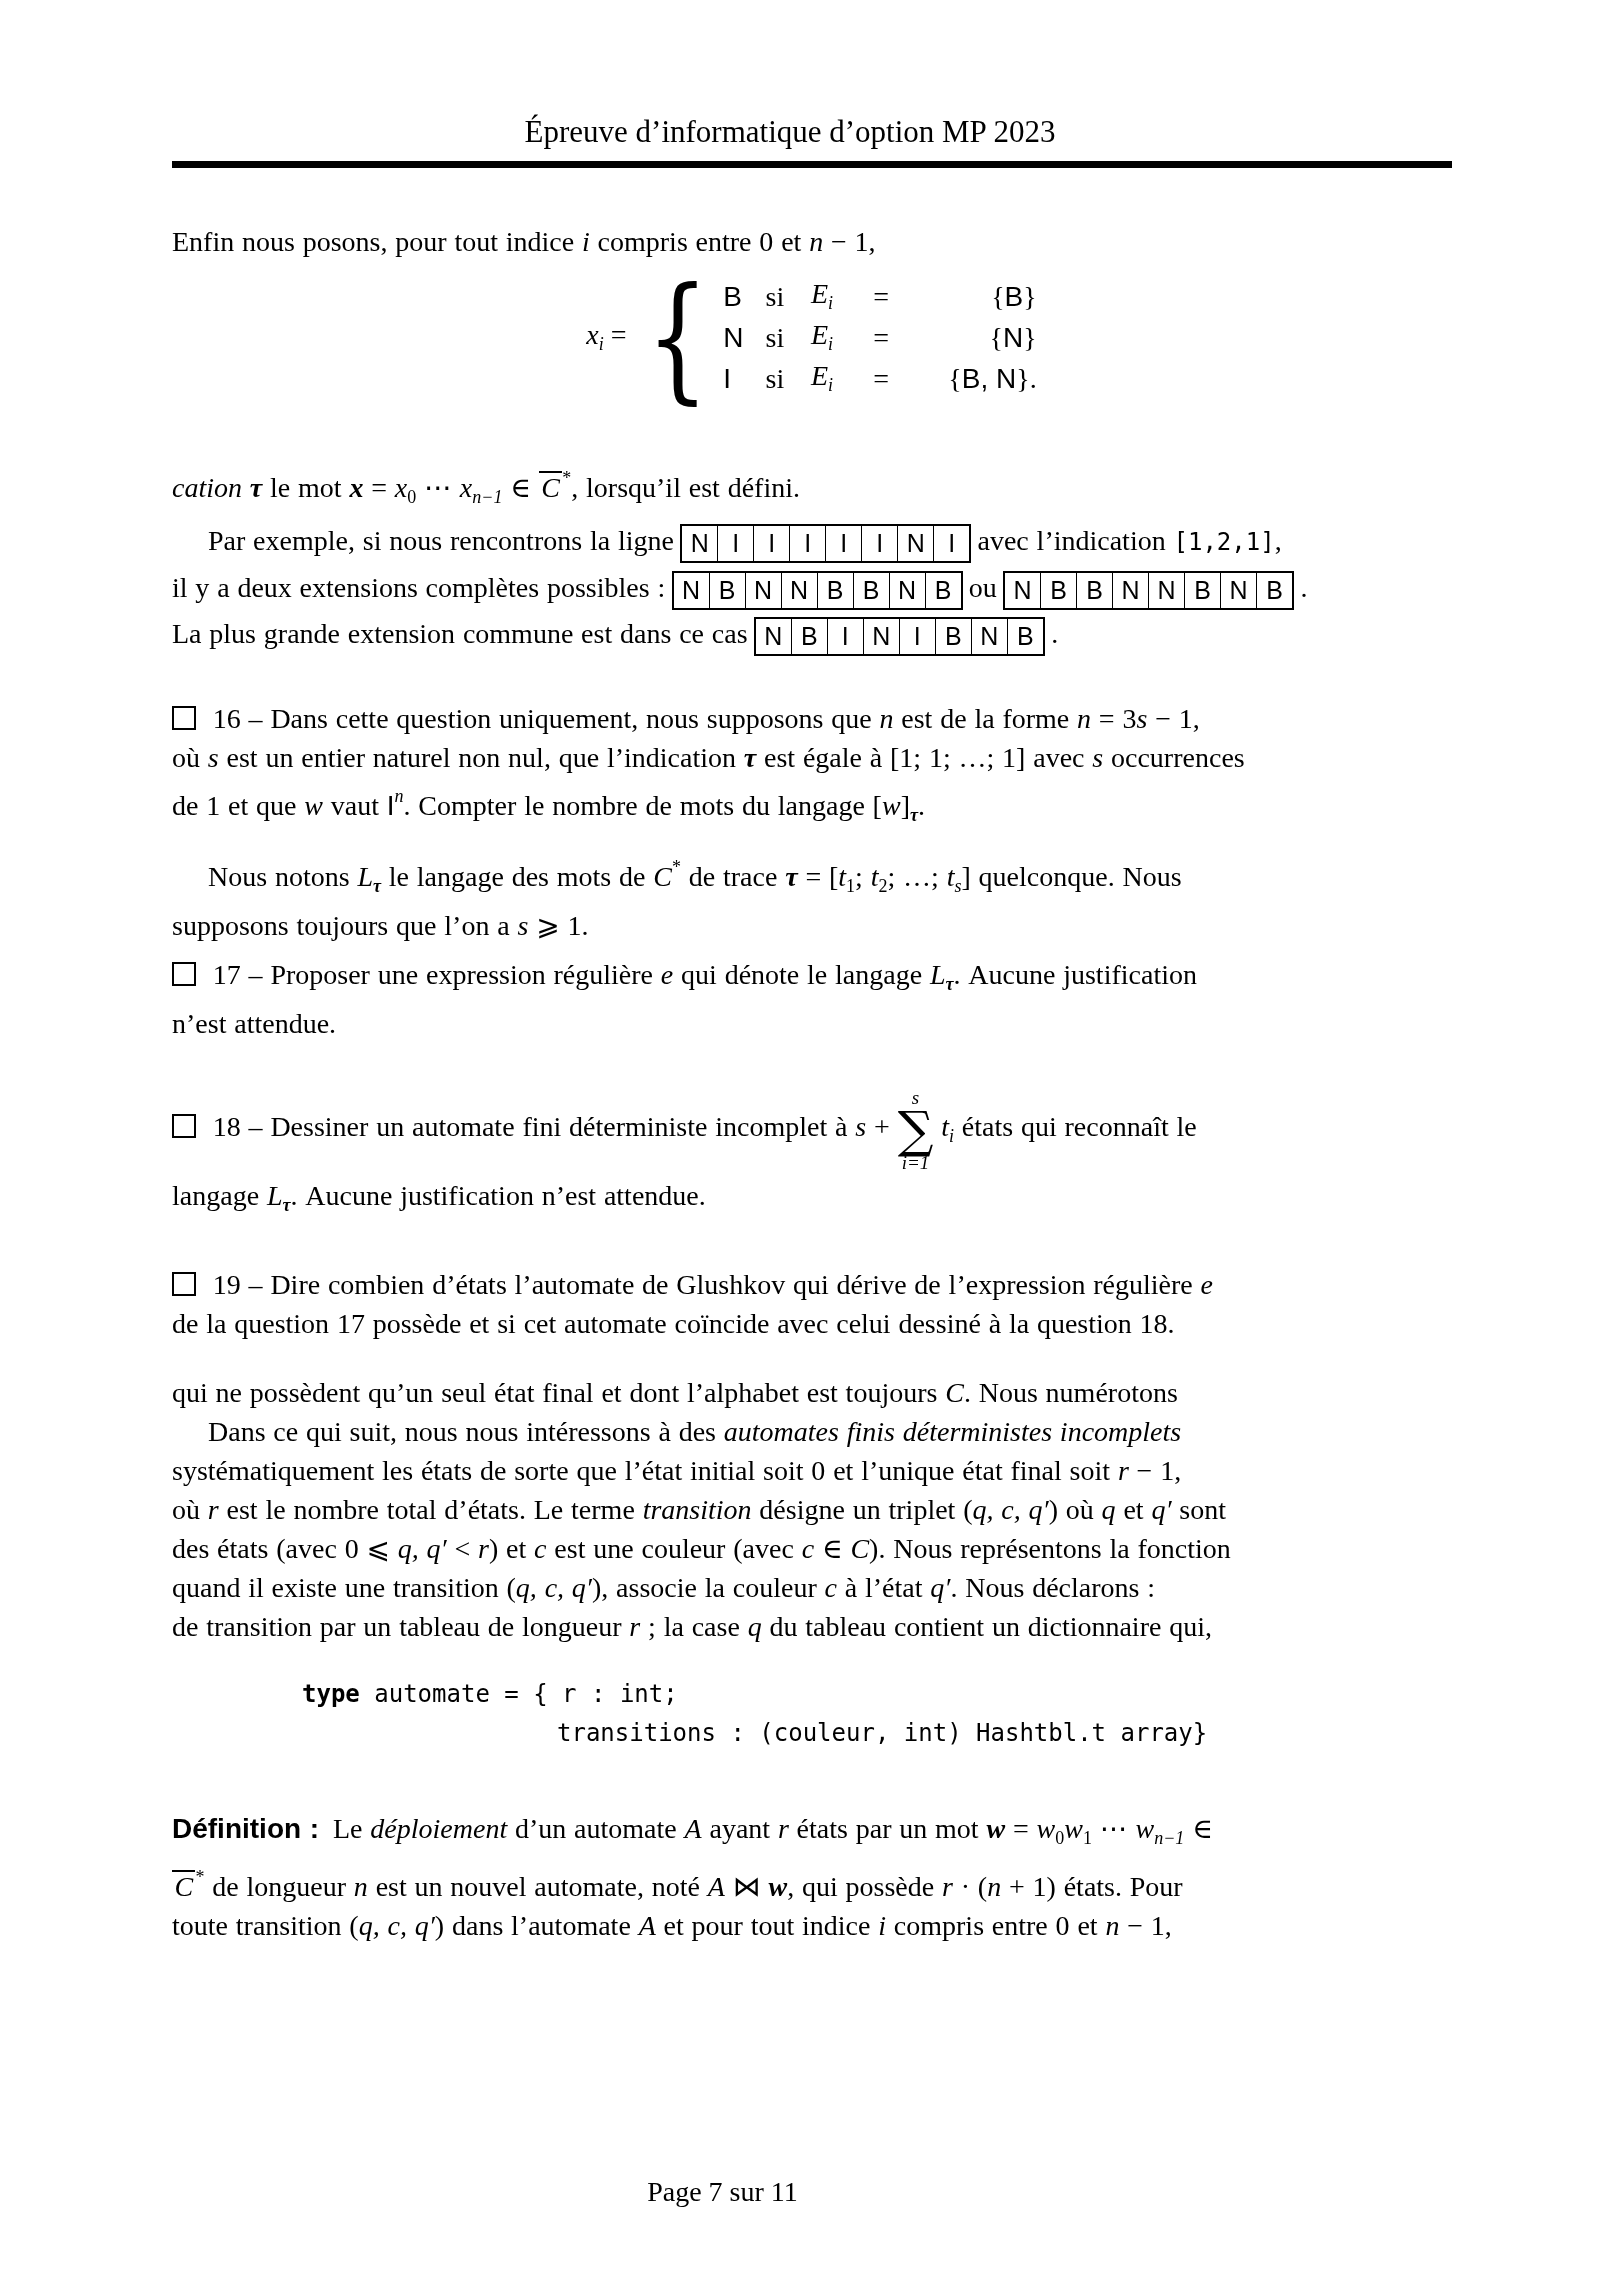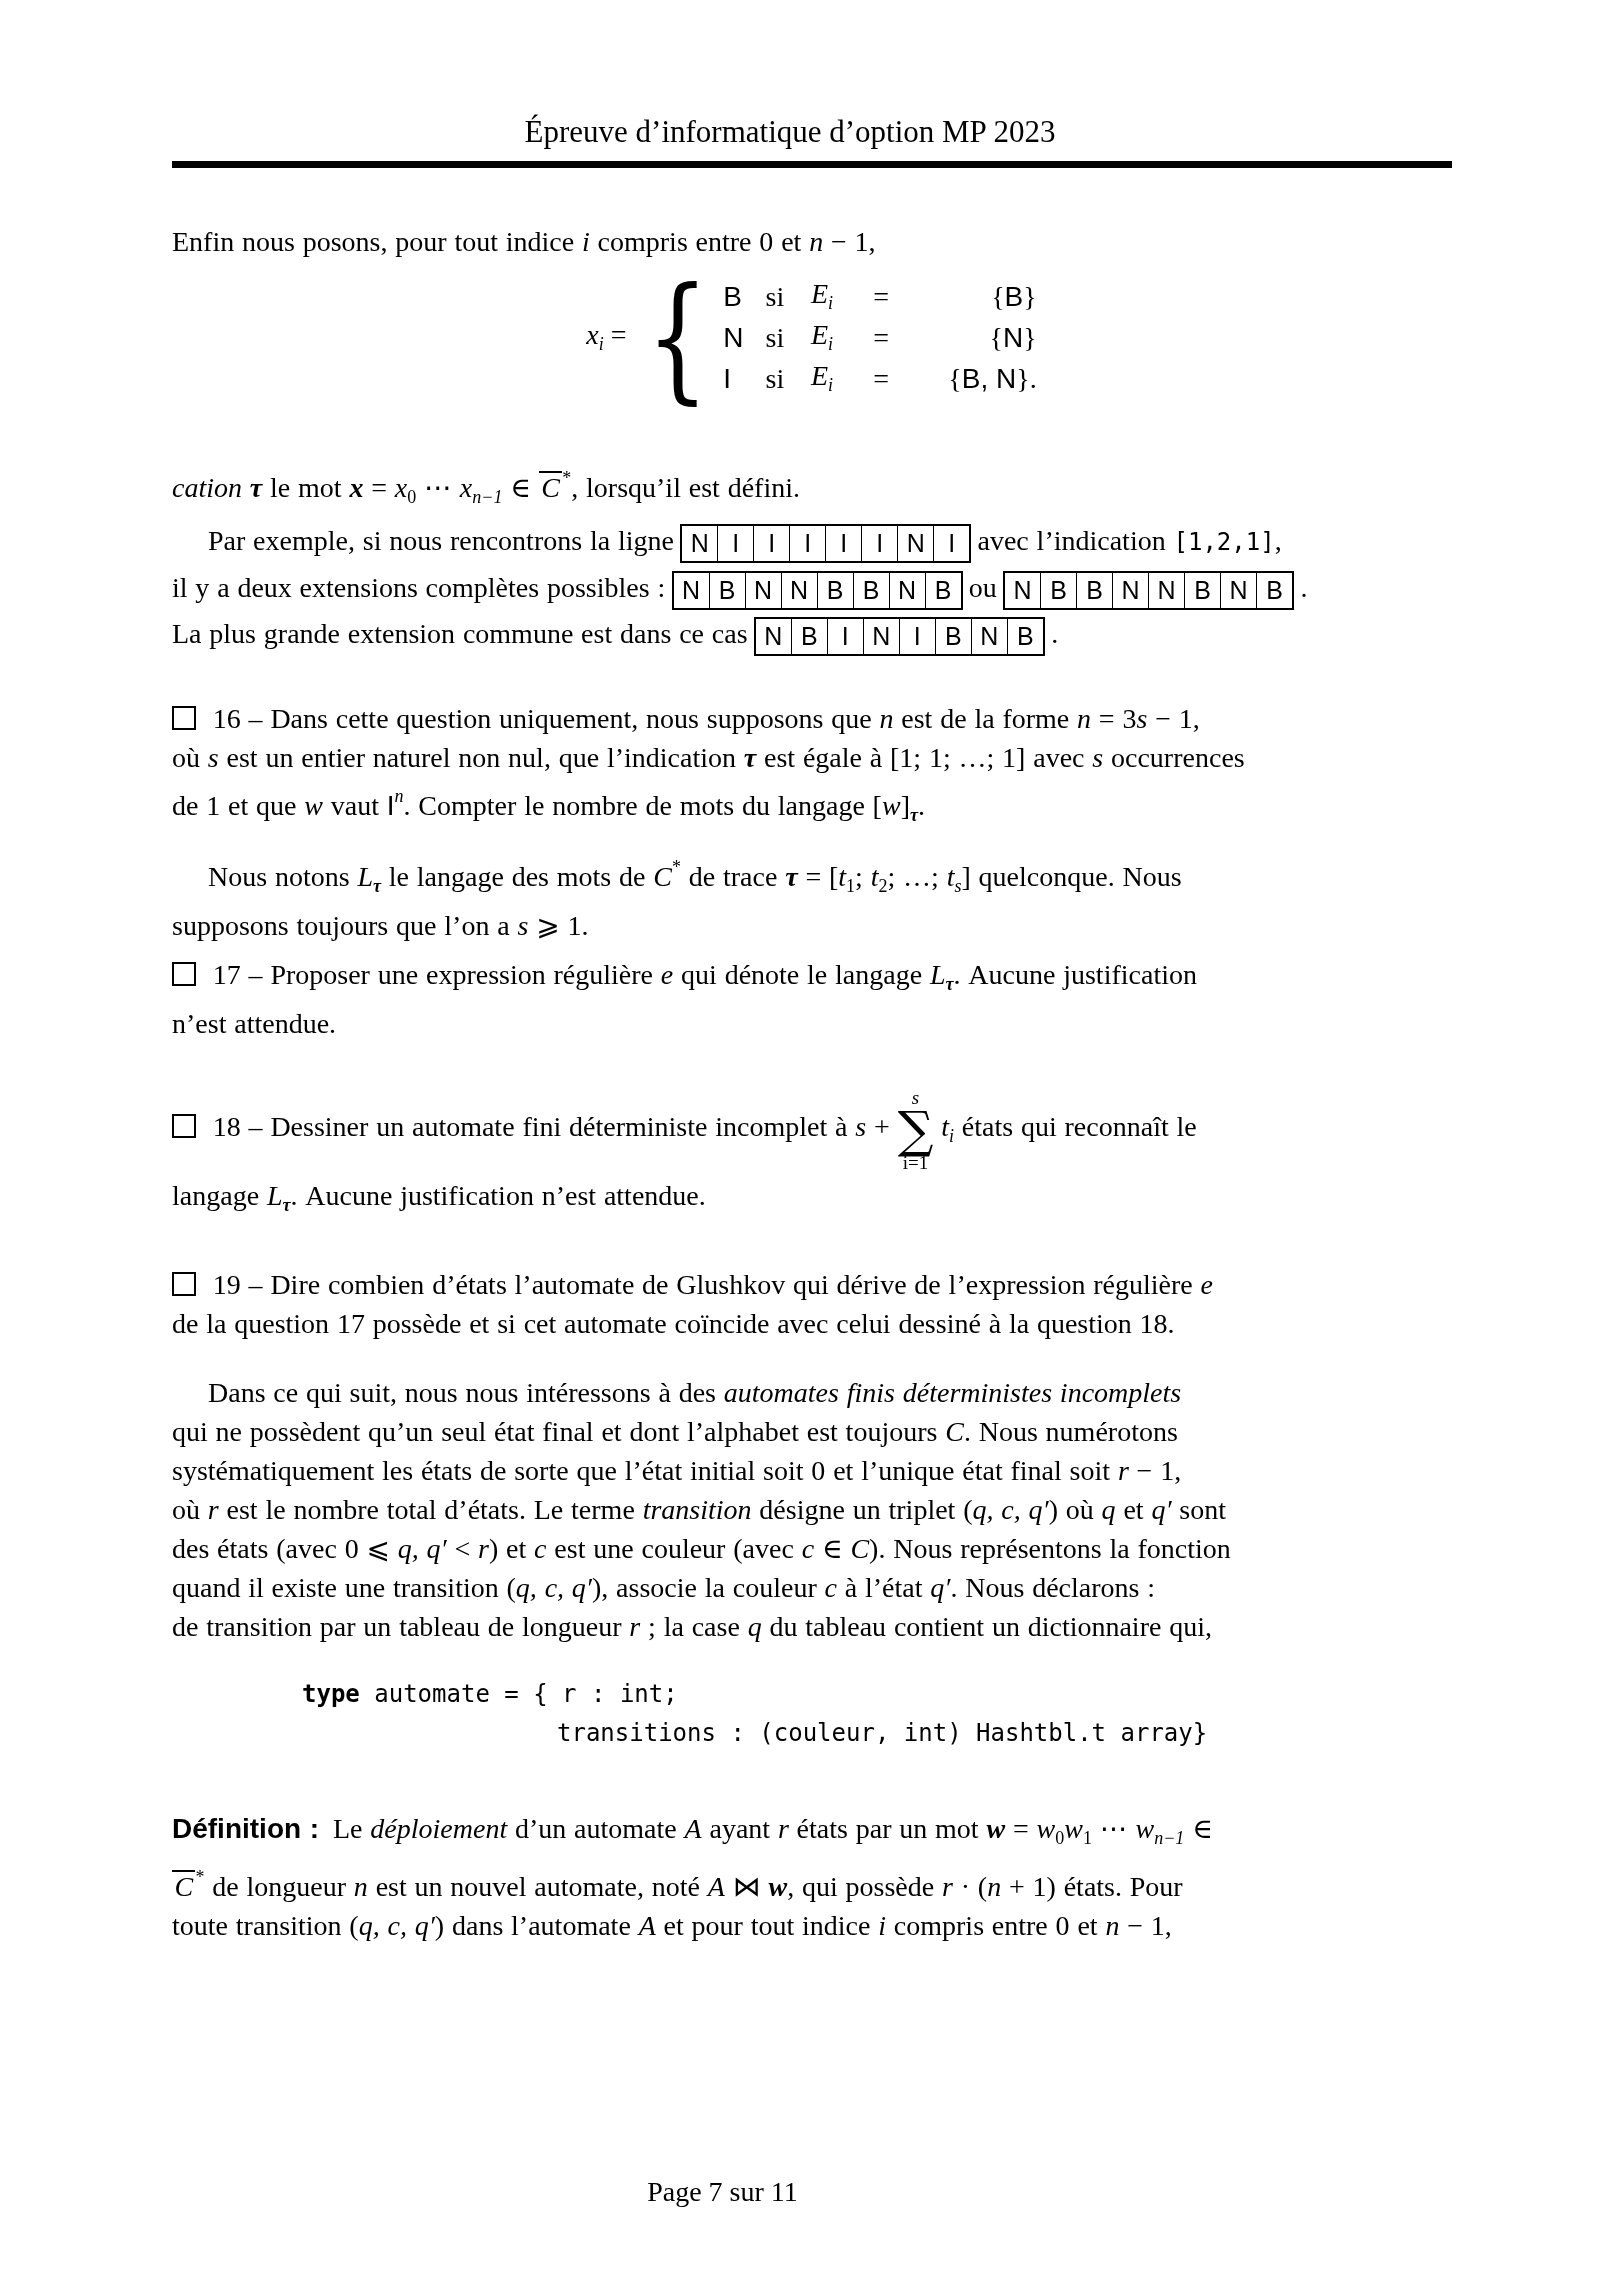--- a/index.html
+++ b/index.html
@@ -46,21 +46,21 @@
             font-family:"DejaVu Serif",serif;margin-right:1.6px;}
   .eq-row{display:grid;grid-template-columns:33px 36px 53px 36px 118px;column-gap:9.4px;height:41px;align-items:center;}
   .eq-row .ev{font-family:"Liberation Sans","DejaVu Sans",sans-serif;}
   .eq-row .eset{text-align:right;}
   .eset .sfb{font-family:"Liberation Sans","DejaVu Sans",sans-serif;}
 
   
   .sum{display:inline-flex;flex-direction:column;align-items:center;vertical-align:middle;margin:0 7.9px;}
   .sum-top{font-size:19px;font-style:italic;line-height:19px;}
   .sum-sigma{font-size:50px;line-height:46px;font-family:"DejaVu Serif","DejaVu Sans",serif;}
-  .sum-bottom{font-size:19px;line-height:19px;}
+  .sum-bottom{font-size:19px;font-style:italic;line-height:19px;}
 </style>
 </head>
 <body>
 
 <div class="page">
 
   <div class="title">Épreuve d’informatique d’option MP 2023</div>
   <div class="rule"></div>
 
   <div class="block" style="top:222px">
@@ -162,22 +162,22 @@
         </span><span><span class="r-it">t</span><span class="r-subit">i</span><span class="r-rm"> états qui reconnaît le</span></span></div>
     <div class="line"><span class="r-rm">langage </span><span class="r-it">L</span><span class="r-subbi">τ</span><span class="r-rm">. Aucune justification n’est attendue.</span></div>
   </div>
 
   <div class="block" style="top:1265px">
     <div class="line"><span class="r-checkbox"></span><span class="r-rm"> 19 – Dire combien d’états l’automate de Glushkov qui dérive de l’expression régulière </span><span class="r-it">e</span></div>
     <div class="line"><span class="r-rm">de la question 17 possède et si cet automate coïncide avec celui dessiné à la question 18.</span></div>
   </div>
 
   <div class="block" style="top:1373px">
+    <div class="line"><span class="r-rm">qui ne possèdent qu’un seul état final et dont l’alphabet est toujours </span><span class="r-cal">C</span><span class="r-rm">. Nous numérotons</span></div>
     <div class="line indent"><span class="r-rm">Dans ce qui suit, nous nous intéressons à des </span><span class="r-it">automates finis déterministes incomplets</span></div>
-    <div class="line"><span class="r-rm">qui ne possèdent qu’un seul état final et dont l’alphabet est toujours </span><span class="r-cal">C</span><span class="r-rm">. Nous numérotons</span></div>
     <div class="line"><span class="r-rm">systématiquement les états de sorte que l’état initial soit 0 et l’unique état final soit </span><span class="r-it">r</span><span class="r-rm"> − 1,</span></div>
     <div class="line"><span class="r-rm">où </span><span class="r-it">r</span><span class="r-rm"> est le nombre total d’états. Le terme </span><span class="r-it">transition</span><span class="r-rm"> désigne un triplet (</span><span class="r-it">q, c, q′</span><span class="r-rm">) où </span><span class="r-it">q</span><span class="r-rm"> et </span><span class="r-it">q′</span><span class="r-rm"> sont</span></div>
     <div class="line"><span class="r-rm">des états (avec 0 ⩽ </span><span class="r-it">q, q′</span><span class="r-rm"> &lt; </span><span class="r-it">r</span><span class="r-rm">) et </span><span class="r-it">c</span><span class="r-rm"> est une couleur (avec </span><span class="r-it">c</span><span class="r-rm"> ∈ </span><span class="r-cal">C</span><span class="r-rm">). Nous représentons la fonction</span></div>
     <div class="line"><span class="r-rm">quand il existe une transition (</span><span class="r-it">q, c, q′</span><span class="r-rm">), associe la couleur </span><span class="r-it">c</span><span class="r-rm"> à l’état </span><span class="r-it">q′</span><span class="r-rm">. Nous déclarons :</span></div>
     <div class="line"><span class="r-rm">de transition par un tableau de longueur </span><span class="r-it">r</span><span class="r-rm"> ; la case </span><span class="r-it">q</span><span class="r-rm"> du tableau contient un dictionnaire qui,</span></div>
   </div>
 
   <div class="block" style="top:1674px">
     <div class="code-line" style="padding-left:130px"><span class="r-monob">type</span><span class="r-mono"> automate = { r : int;</span></div>
     <div class="code-line" style="padding-left:385px"><span class="r-mono">transitions : (couleur, int) Hashtbl.t array}</span></div>

